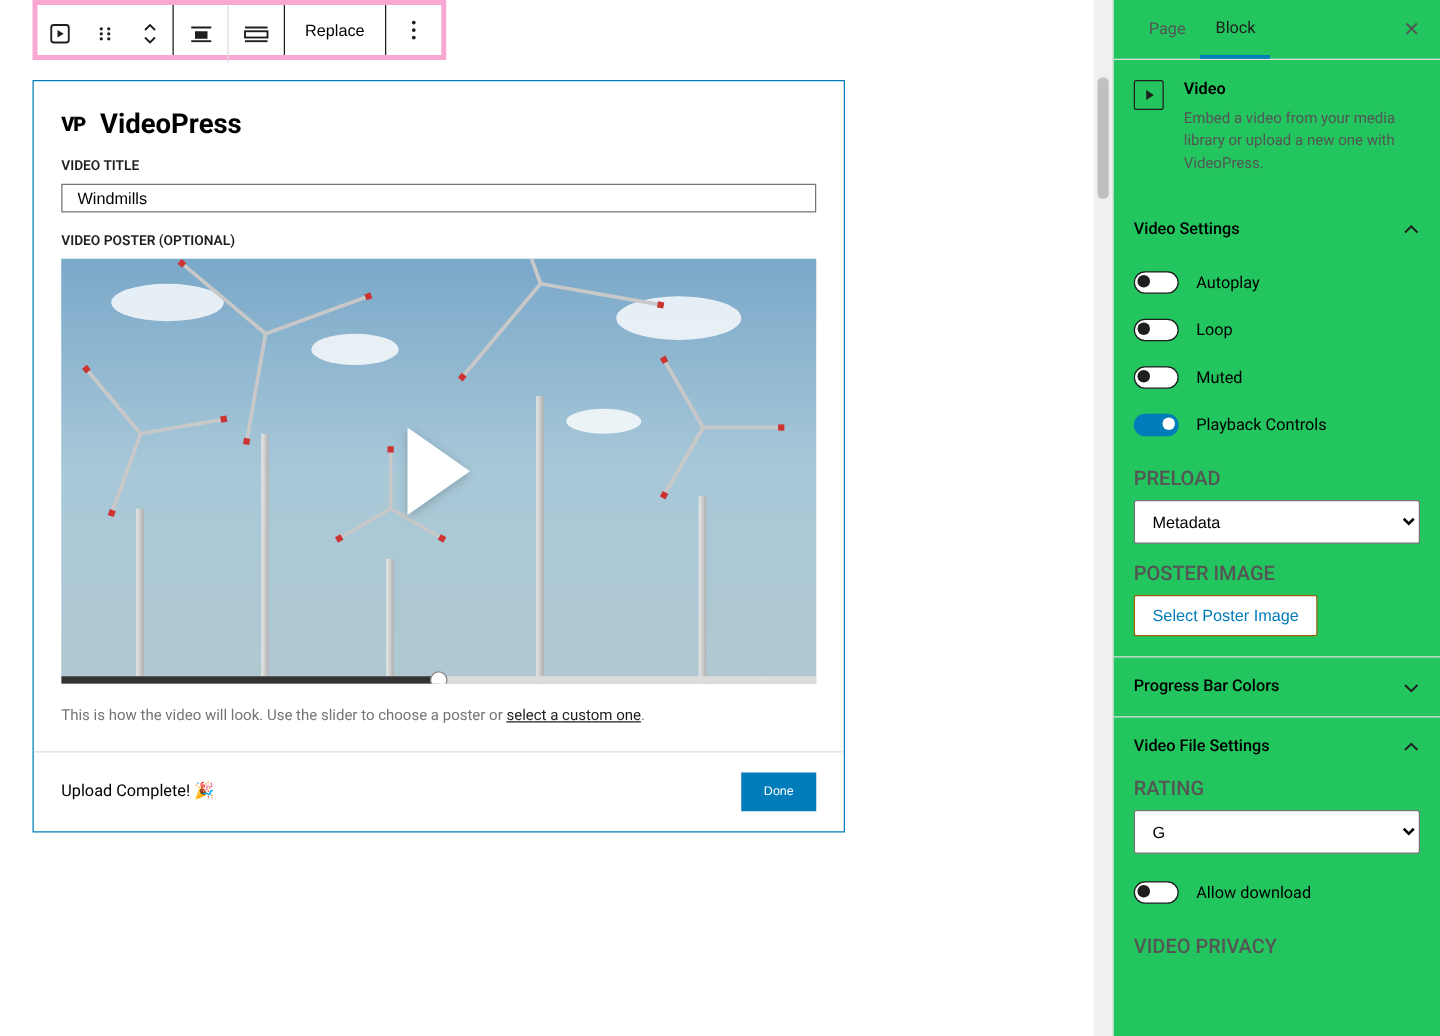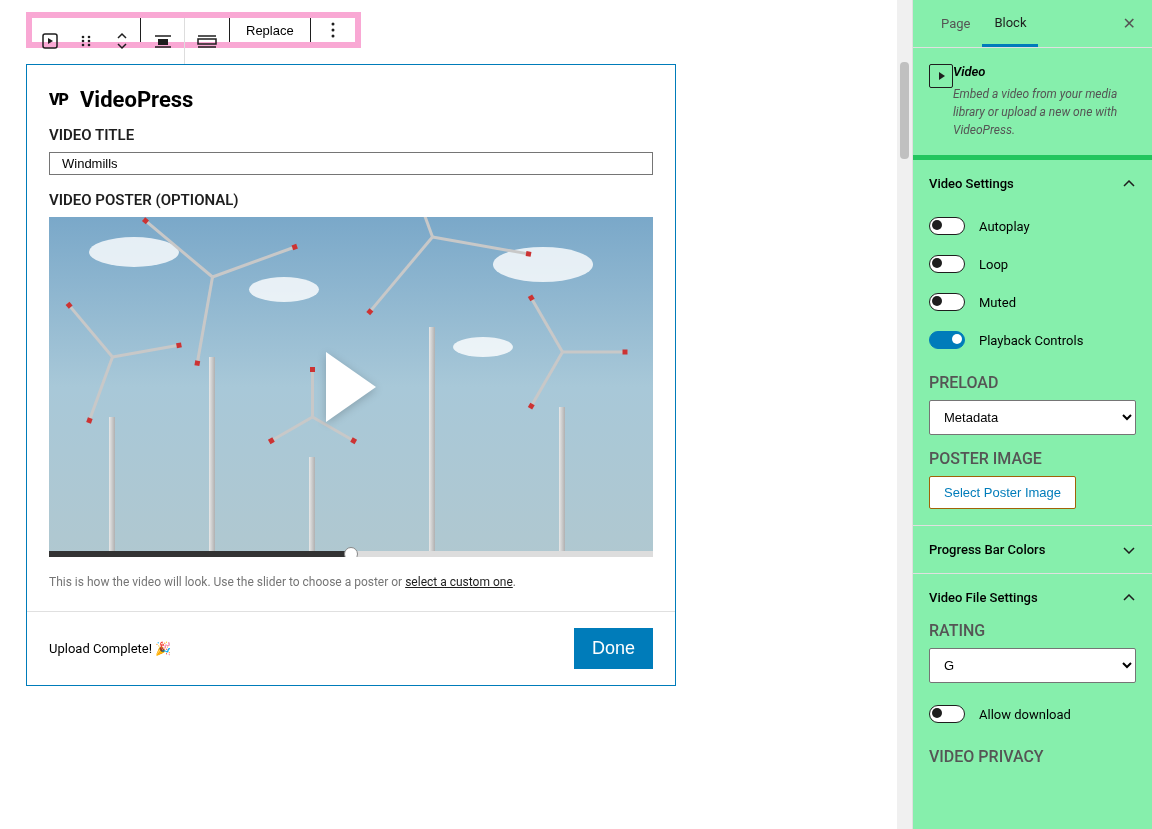--- a/index.html
+++ b/index.html
@@ -19,26 +19,25 @@
       position: relative;
     }
     .placeholder-title {
       color: #757575;
       font-size: 24px;
       font-weight: 400;
       margin: 40px 0 60px 0;
     }
     .toolbar {
       display: flex;
-      border: 6px solid #f9a8d4;
+      border: 4px solid #f9a8d4;
       width: fit-content;
-      height: 36px;
+      height: 48px;
       margin-bottom: 16px;
       background: #fff;
-      margin-top: 12px;
     }
     .toolbar-btn {
       width: 44px;
       height: 46px;
       display: flex;
       align-items: center;
       justify-content: center;
       background: none;
       border: none;
       border-right: 1px solid #ddd;
@@ -85,21 +84,21 @@
       font-weight: 900;
       font-size: 16px;
       letter-spacing: -1px;
     }
     .vp-title {
       font-size: 22px;
       font-weight: 700;
     }
     .field-label {
       text-transform: uppercase;
-      font-size: 15px;
+      font-size: 11px;
       font-weight: 600;
       margin-bottom: 8px;
       color: #1e1e1e;
     }
     .title-input {
       width: 100%;
       padding: 3px 12px;
       border: 1px solid #757575;
       font-size: 13px;
       margin-bottom: 16px;
@@ -192,40 +191,40 @@
       padding: 16px 22px;
       display: flex;
       justify-content: space-between;
       align-items: center;
     }
     .done-btn {
       background: #007cba;
       color: #fff;
       border: none;
       padding: 10px 18px;
-      font-size: 18px;
+      font-size: 10px;
       cursor: pointer;
     }
     
     .scrollbar-gutter {
       width: 15px;
       background: #f0f0f0;
       position: relative;
     }
     .scrollbar-thumb {
       position: absolute;
       top: 62px; bottom: 670px;
       left: 3px; right: 3px;
       background: #c0c0c0;
       border-radius: 4px;
     }
     .sidebar {
-      width: 240px;
+      width: 262px;
       border-left: 1px solid #e0e0e0;
-      background: #86efac;
+      background: #22c55e;
       overflow-y: auto;
     }
     .sidebar-tabs {
       display: flex;
       align-items: center;
       border-bottom: 1px solid #e0e0e0;
       padding: 0 16px;
       height: 48px;
     }
     .tab {
@@ -241,22 +240,22 @@
     .close-x {
       margin-left: auto;
       font-size: 16px;
       cursor: pointer;
       color: #555;
       background: none; border: none;
     }
     .block-info {
       padding: 16px;
       display: flex;
+      gap: 16px;
       border-bottom: 5px solid #22c55e;
-      font-style: italic;
     }
     .block-icon {
       width: 24px; height: 24px;
       border: 1.5px solid #1e1e1e;
       border-radius: 2px;
       display: flex;
       align-items: center;
       justify-content: center;
       flex-shrink: 0;
     }

